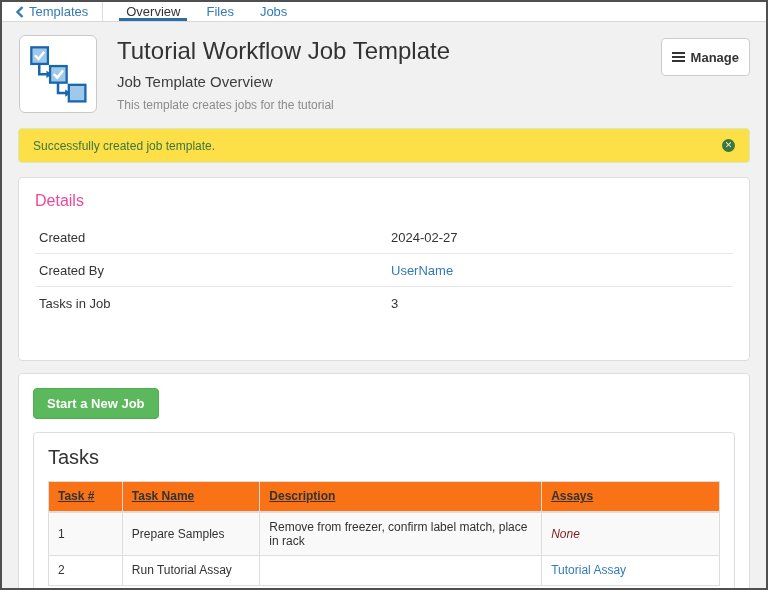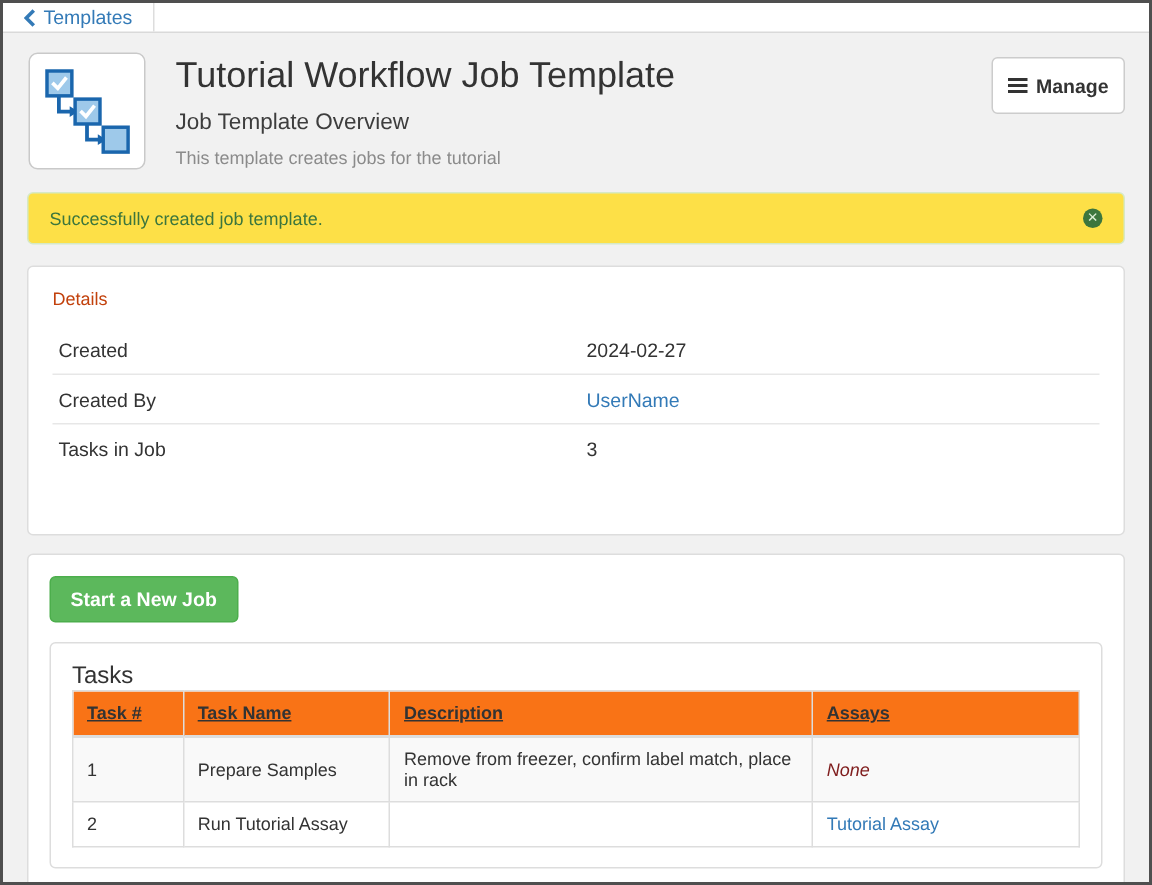--- a/index.html
+++ b/index.html
@@ -125,21 +125,21 @@
   
   .panel {
     background: #fff;
     border: 1px solid #ddd;
     border-radius: 4px;
   }
   .details-panel {
     margin: 14px 16px 0;
     padding: 14px 16px 40px;
   }
-  .panel-heading { font-size: 12px; font-weight: 400; color: #c2410c; margin-bottom: 11px; }
+  .panel-heading { font-size: 16px; font-weight: 400; color: #ec4899; margin-bottom: 11px; }
   .detail-row {
     display: flex;
     align-items: center;
     height: 33px;
     font-size: 13px;
     color: #333;
     padding-left: 4px;
   }
   .detail-row:not(:last-child) { border-bottom: 1px solid #e7e7e7; }
   .detail-label { width: 352px; flex-shrink: 0; }
@@ -162,21 +162,21 @@
     cursor: pointer;
     font-family: inherit;
   }
   .tasks-panel {
     margin-top: 13px;
     border: 1px solid #ddd;
     border-radius: 4px;
     padding: 13px 14px;
     background: #fff;
   }
-  .tasks-heading { font-size: 16px; font-weight: 400; color: #333; }
+  .tasks-heading { font-size: 20px; font-weight: 400; color: #333; margin-bottom: 12px; }
 
   table.tasks-table {
     width: 100%;
     border-collapse: collapse;
     font-size: 12px;
     color: #333;
     border: 1px solid #ddd;
   }
   .tasks-table th, .tasks-table td {
     border: 1px solid #ddd;
@@ -199,20 +199,31 @@
 <div class="window">
 
   <div class="navbar">
     <div class="back-link">
       <svg width="8" height="12" viewBox="0 0 8 12">
         <polyline points="6.5,1 1.5,6 6.5,11" fill="none" stroke="#337ab7" stroke-width="2.4"></polyline>
       </svg>
       <span>Templates</span>
     </div>
     <div class="nav-divider"></div>
+    <div class="tabs">
+      <div class="tab active">
+        <span>Overview</span>
+      </div>
+      <div class="tab">
+        <span>Files</span>
+      </div>
+      <div class="tab">
+        <span>Jobs</span>
+      </div>
+    </div>
   </div>
 
   <div class="header-sec">
     <div class="icon-box">
       <svg width="62" height="62" viewBox="0 0 86 86">
         <path d="M17 28 V43.5 H30" fill="none" stroke="#1a66ad" stroke-width="3.5"></path>
         <polygon points="27,38.5 35,43.5 27,48.5" fill="#1a66ad"></polygon>
         <path d="M43 54 V69.5 H56" fill="none" stroke="#1a66ad" stroke-width="3.5"></path>
         <polygon points="53,64.5 61,69.5 53,74.5" fill="#1a66ad"></polygon>
         <rect x="6" y="6" width="23" height="23" fill="#9ec9ea" stroke="#1a66ad" stroke-width="3.2"></rect>

